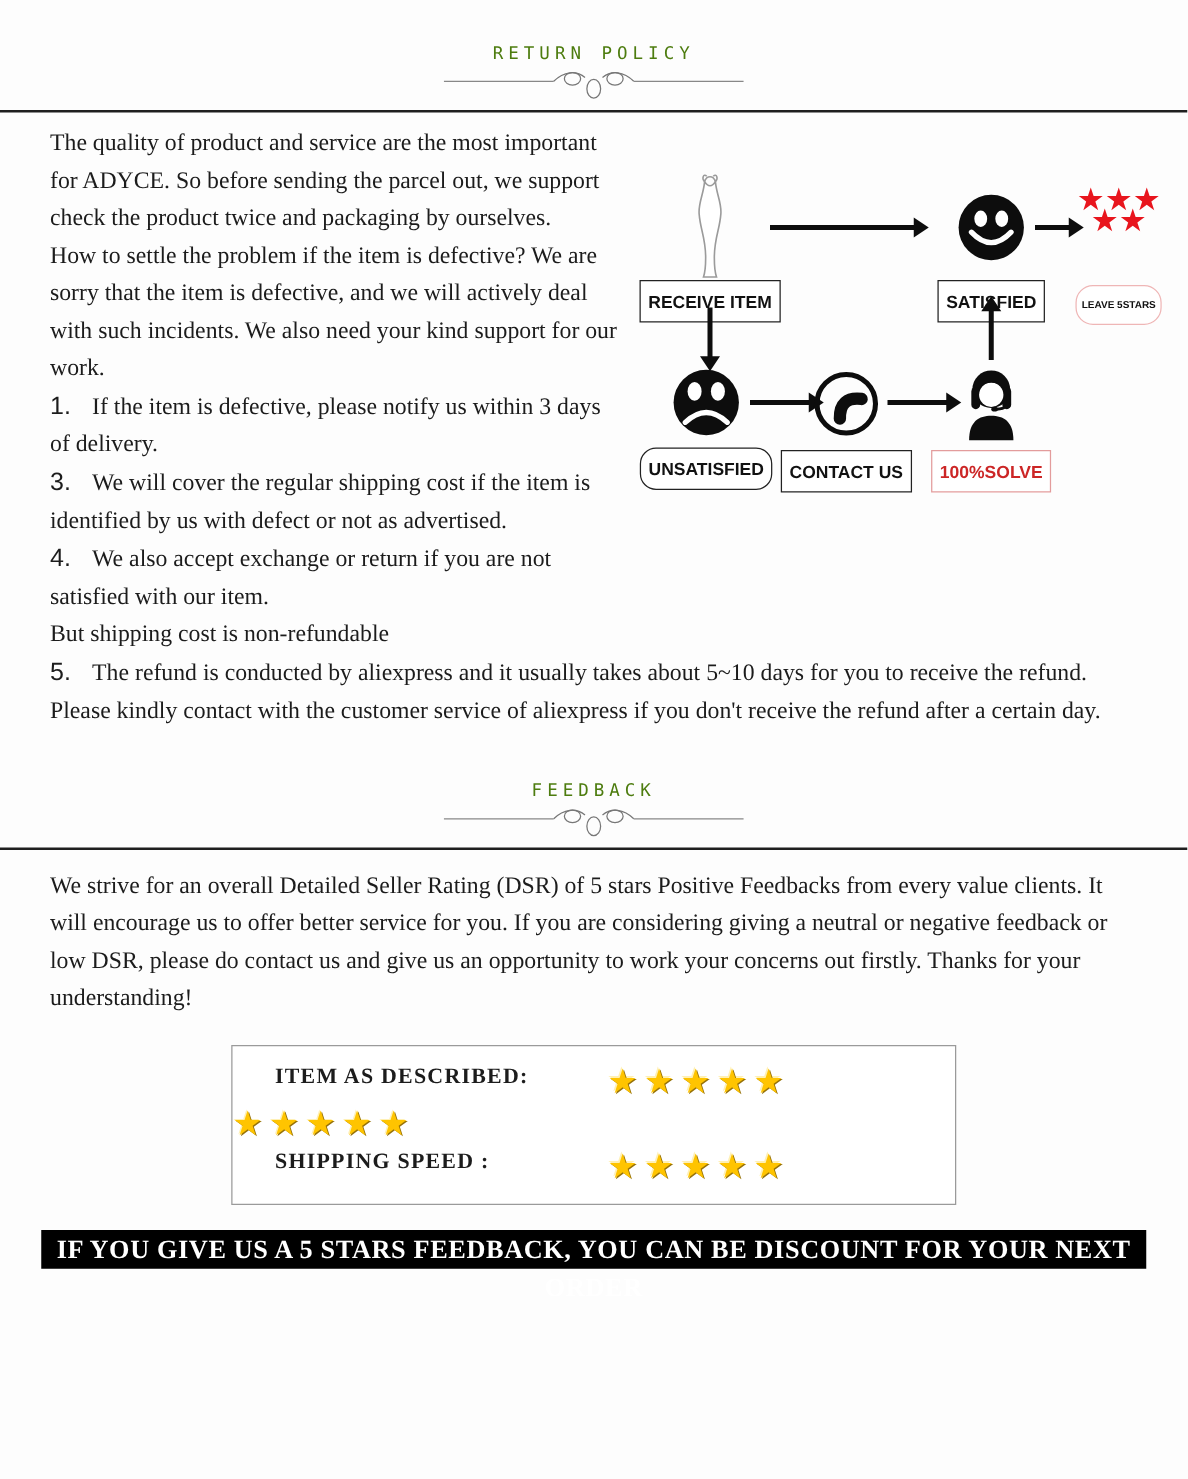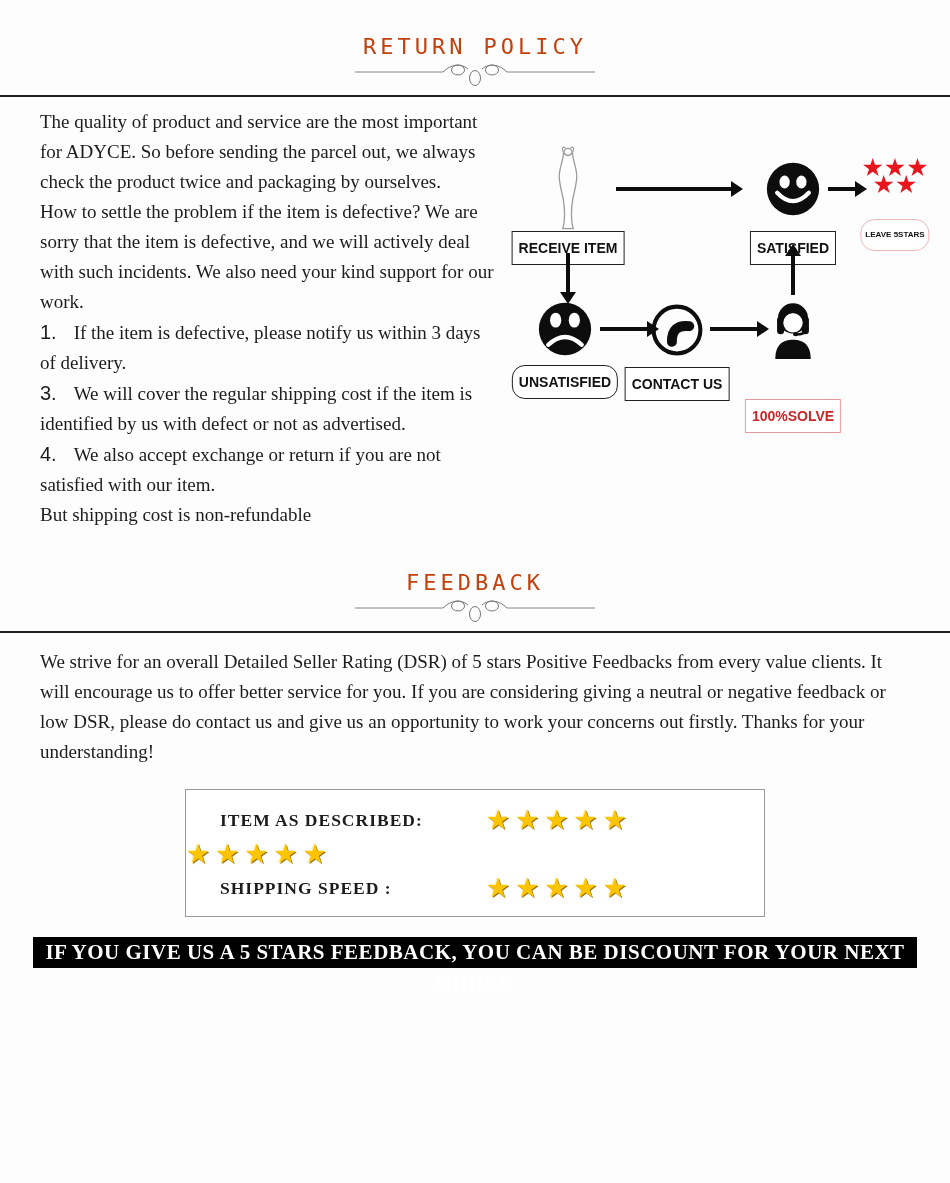--- a/index.html
+++ b/index.html
@@ -5,21 +5,21 @@
   * { margin:0; padding:0; box-sizing:border-box; }
   body {
     width:950px; height:1183px; overflow:hidden;
     background:#fdfdfd; color:#1c1c1c;
     font-family:"Liberation Serif", serif;
   }
   .sec-header { text-align:center; padding-top:34px; }
   .sec-header.second { padding-top:40px; clear:both; }
   .sec-title {
     font-family:"DejaVu Sans Mono", monospace;
-    font-size:22px; letter-spacing:4px; color:#c2410c; display:inline-block;
+    font-size:14px; letter-spacing:4px; color:#4d7c0f; display:inline-block;
   }
   .flourish { display:block; margin:2px auto 0; }
   .rule { border-top:2px solid #1f1f1f; margin-top:8px; }
   .content {
     margin:10px 40px 0 40px;
     font-size:19px; line-height:30px;
   }
   .content p { margin:0; }
   .item .num {
     font-family:"Liberation Sans", sans-serif;
@@ -61,21 +61,21 @@
   .red-stars { position:absolute; text-align:center; width:90px; transform:translateX(-50%); }
   .red-stars .row1 { font-size:25px; line-height:22px; letter-spacing:0px; color:#e8151d; }
   .red-stars .row2 { font-size:25px; line-height:20px; margin-top:-4px; color:#e8151d; }
   
   .fb-para { margin:14px 40px 0 40px; font-size:19px; line-height:30px; }
   .rating-box {
     width:580px; margin:22px 0 0 185px;
     border:1px solid #9a9a9a; background:#fff;
     padding:13px 0 11px 0;
   }
-  .rating-row { display:flex; align-items:center; height:34px; }
+  .rating-row { display:flex; height:34px; }
   .rating-label {
     width:300px; padding-left:34px;
     font-weight:bold; font-size:17.5px; letter-spacing:1px;
   }
   .rating-stars {
     font-size:27px; letter-spacing:5px; color:#ffc400;
     text-shadow:1px 1px 0 #96720a, -1px -1px 0 #fff0b3;
     line-height:30px;
   }
   .banner {
@@ -118,21 +118,21 @@
       <path d="M13,34 Q30,52 47,34" stroke="#fff" stroke-width="4.5" fill="none" stroke-linecap="round"></path>
     </svg>
     <div class="flow-label" style="left:283px;top:124px;">SATISFIED</div>
 
     <div class="arr arr-h" style="left:318px;top:80px;width:28px;"></div>
 
     <div class="red-stars" style="left:385px;top:50px;">
       <div class="row1">★★★</div>
       <div class="row2">★★</div>
     </div>
-    <div class="flow-label tiny" style="left:385px;top:112px;border-radius:14px;">LEAVE 5STARS</div>
+    <div class="flow-label tiny" style="left:385px;top:128px;border-radius:14px;">LEAVE 5STARS</div>
 
     <div class="arr arr-v arr-down" style="left:56px;top:146px;height:40px;"></div>
     <div class="arr arr-v arr-up" style="left:281px;top:148px;height:40px;"></div>
 
     <svg class="d-abs" style="left:27px;top:194px;" width="56" height="56" viewBox="0 0 60 60">
       <circle cx="30" cy="30" r="28" fill="#0d0d0d"></circle>
       <ellipse cx="20" cy="20.5" rx="6" ry="8" fill="#fff"></ellipse>
       <ellipse cx="40" cy="20.5" rx="6" ry="8" fill="#fff"></ellipse>
       <path d="M12,47 Q30,30 48,47" stroke="#fff" stroke-width="4.5" fill="none" stroke-linecap="round"></path>
     </svg>
@@ -153,29 +153,30 @@
     <svg class="d-abs" style="left:252px;top:190px;" width="62" height="64" viewBox="0 0 70 72">
       <circle cx="35" cy="24" r="17" fill="#0d0d0d"></circle>
       <rect x="17" y="22" width="8" height="20" rx="4" fill="#0d0d0d"></rect>
       <rect x="45" y="22" width="8" height="20" rx="4" fill="#0d0d0d"></rect>
       <ellipse cx="35" cy="29" rx="11" ry="11" fill="#fff"></ellipse>
       <path d="M24,25 a11,8 0 0,1 22,0 l0,2 a11,9 0 0,0 -22,0 Z" fill="#0d0d0d"></path>
       <path d="M50,29 Q53,43 38,42" stroke="#0d0d0d" stroke-width="2.6" fill="none"></path>
       <ellipse cx="38" cy="42" rx="3" ry="2.2" fill="#0d0d0d"></ellipse>
       <path d="M15,70 C15,53 24,48 35,48 C46,48 55,53 55,70 Z" fill="#0d0d0d"></path>
     </svg>
-    <div class="flow-label red" style="left:283px;top:260px;margin-top:32px;">100%SOLVE</div>
-  </div>
-
-  <p>The quality of product and service are the most important for ADYCE. So before sending the parcel out, we always check the product twice and packaging by ourselves.</p>
+    <div class="flow-label red" style="left:283px;top:260px;">100%SOLVE</div>
+  </div>
+
+  <p>The quality of product and service are the most important for ADYCE. So before sending the parcel out, we support check the product twice and packaging by ourselves.</p>
   <p>How to settle the problem if the item is defective? We are sorry that the item is defective, and we will actively deal with such incidents. We also need your kind support for our work.</p>
   <p class="item"><span class="num">1.</span><span class="itxt">If the item is defective, please notify us within 3 days of delivery.</span></p>
   <p class="item"><span class="num">3.</span><span class="itxt">We will cover the regular shipping cost if the item is identified by us with defect or not as advertised.</span></p>
   <p class="item"><span class="num">4.</span><span class="itxt">We also accept exchange or return if you are not satisfied with our item.
 But shipping cost is non-refundable</span></p>
+  <p class="item"><span class="num">5.</span><span class="itxt">The refund is conducted by aliexpress and it usually takes about 5~10 days for you to receive the refund. Please kindly contact with the customer service of aliexpress if you don't receive the refund after a certain day.</span></p>
 </div>
 
 <div class="sec-header second">
   <div class="sec-title">FEEDBACK</div>
   <svg class="flourish" width="240" height="26" viewBox="0 0 240 26">
     <path d="M0,11 H88 M152,11 H240" stroke="#888" stroke-width="1" fill="none"></path>
     <path d="M88,11 C96,3 106,2 113,8 M152,11 C144,3 134,2 127,8" stroke="#777" stroke-width="1" fill="none"></path>
     <ellipse cx="103" cy="9" rx="6.5" ry="5" stroke="#777" stroke-width="1" fill="none"></ellipse>
     <ellipse cx="137" cy="9" rx="6.5" ry="5" stroke="#777" stroke-width="1" fill="none"></ellipse>
     <ellipse cx="120" cy="17" rx="5.5" ry="7.5" stroke="#777" stroke-width="1" fill="none"></ellipse>

